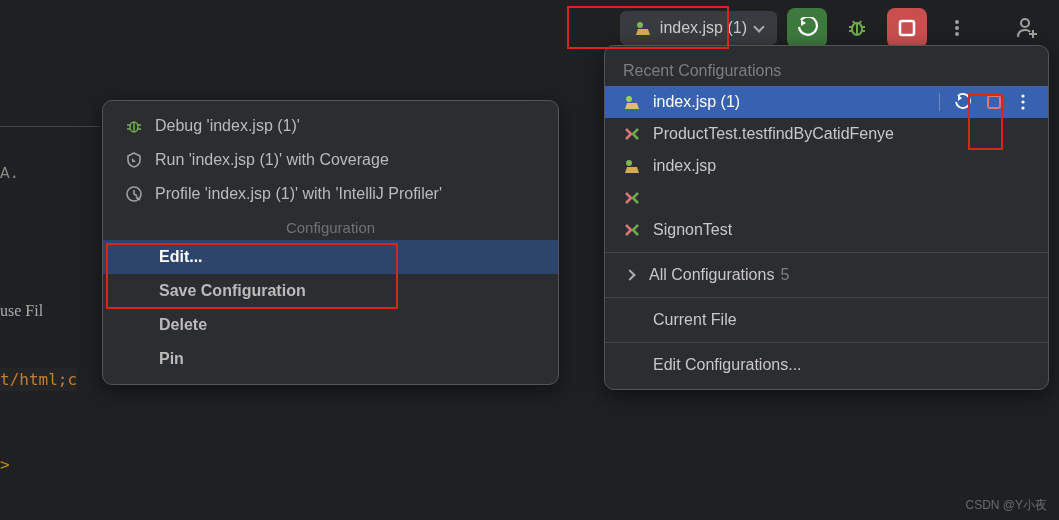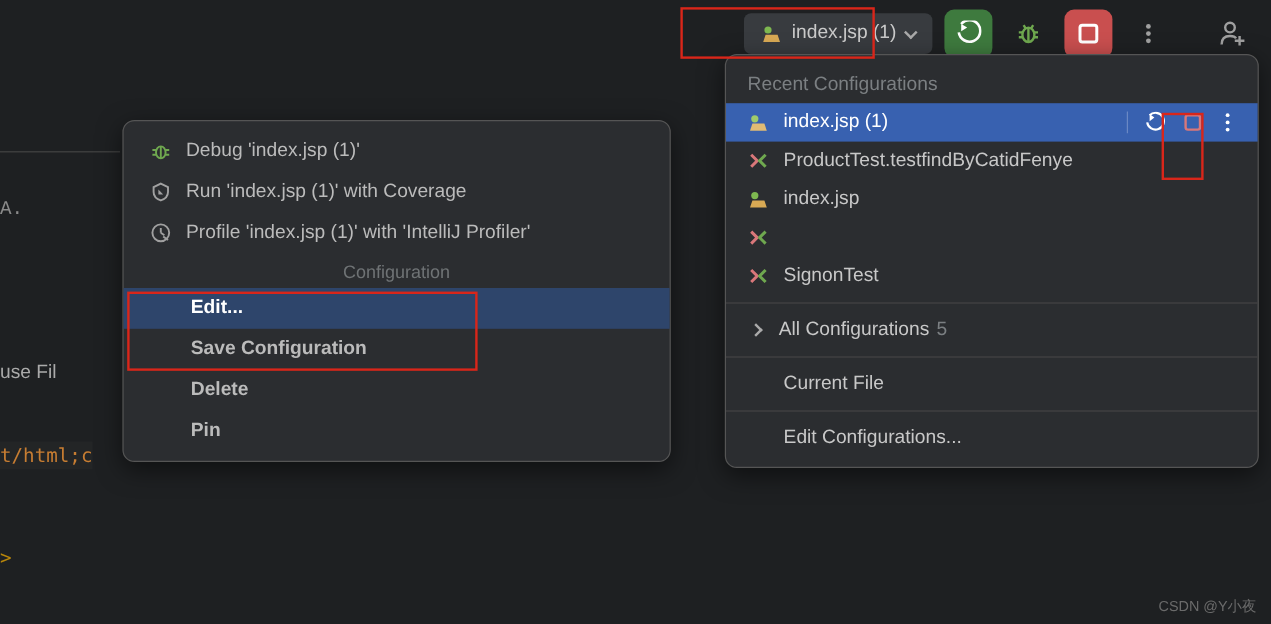--- a/index.html
+++ b/index.html
@@ -16,21 +16,21 @@
     .editor-bg {
       position: absolute;
       top: 0; left: 0; right: 0; bottom: 0;
       background: #1e2022;
       font-family: 'Courier New', monospace;
       color: #888;
       padding-top: 160px;
       padding-left: 0;
     }
     .editor-line1 { position: absolute; top: 165px; left: 0; color: #8a8a8a; }
-    .editor-line2 { position: absolute; top: 302px; left: 0; color: #aaa; font-family: Liberation Sans, sans-serif; }
+    .editor-line2 { position: absolute; top: 302px; left: 0; color: #aaa; font-family: Liberation Serif, serif; }
     .editor-line3 { position: absolute; top: 368px; left: 0; color: #c77d32; font-family: monospace; background: rgba(50,50,50,0.3); padding: 2px 0; }
     .editor-line4 { position: absolute; top: 455px; left: 0; color: #b8860b; font-family: monospace; }
     .editor-top-border {
       position: absolute;
       top: 126px;
       left: 0;
       width: 100px;
       border-top: 1px solid #444;
     }
     .toolbar {

